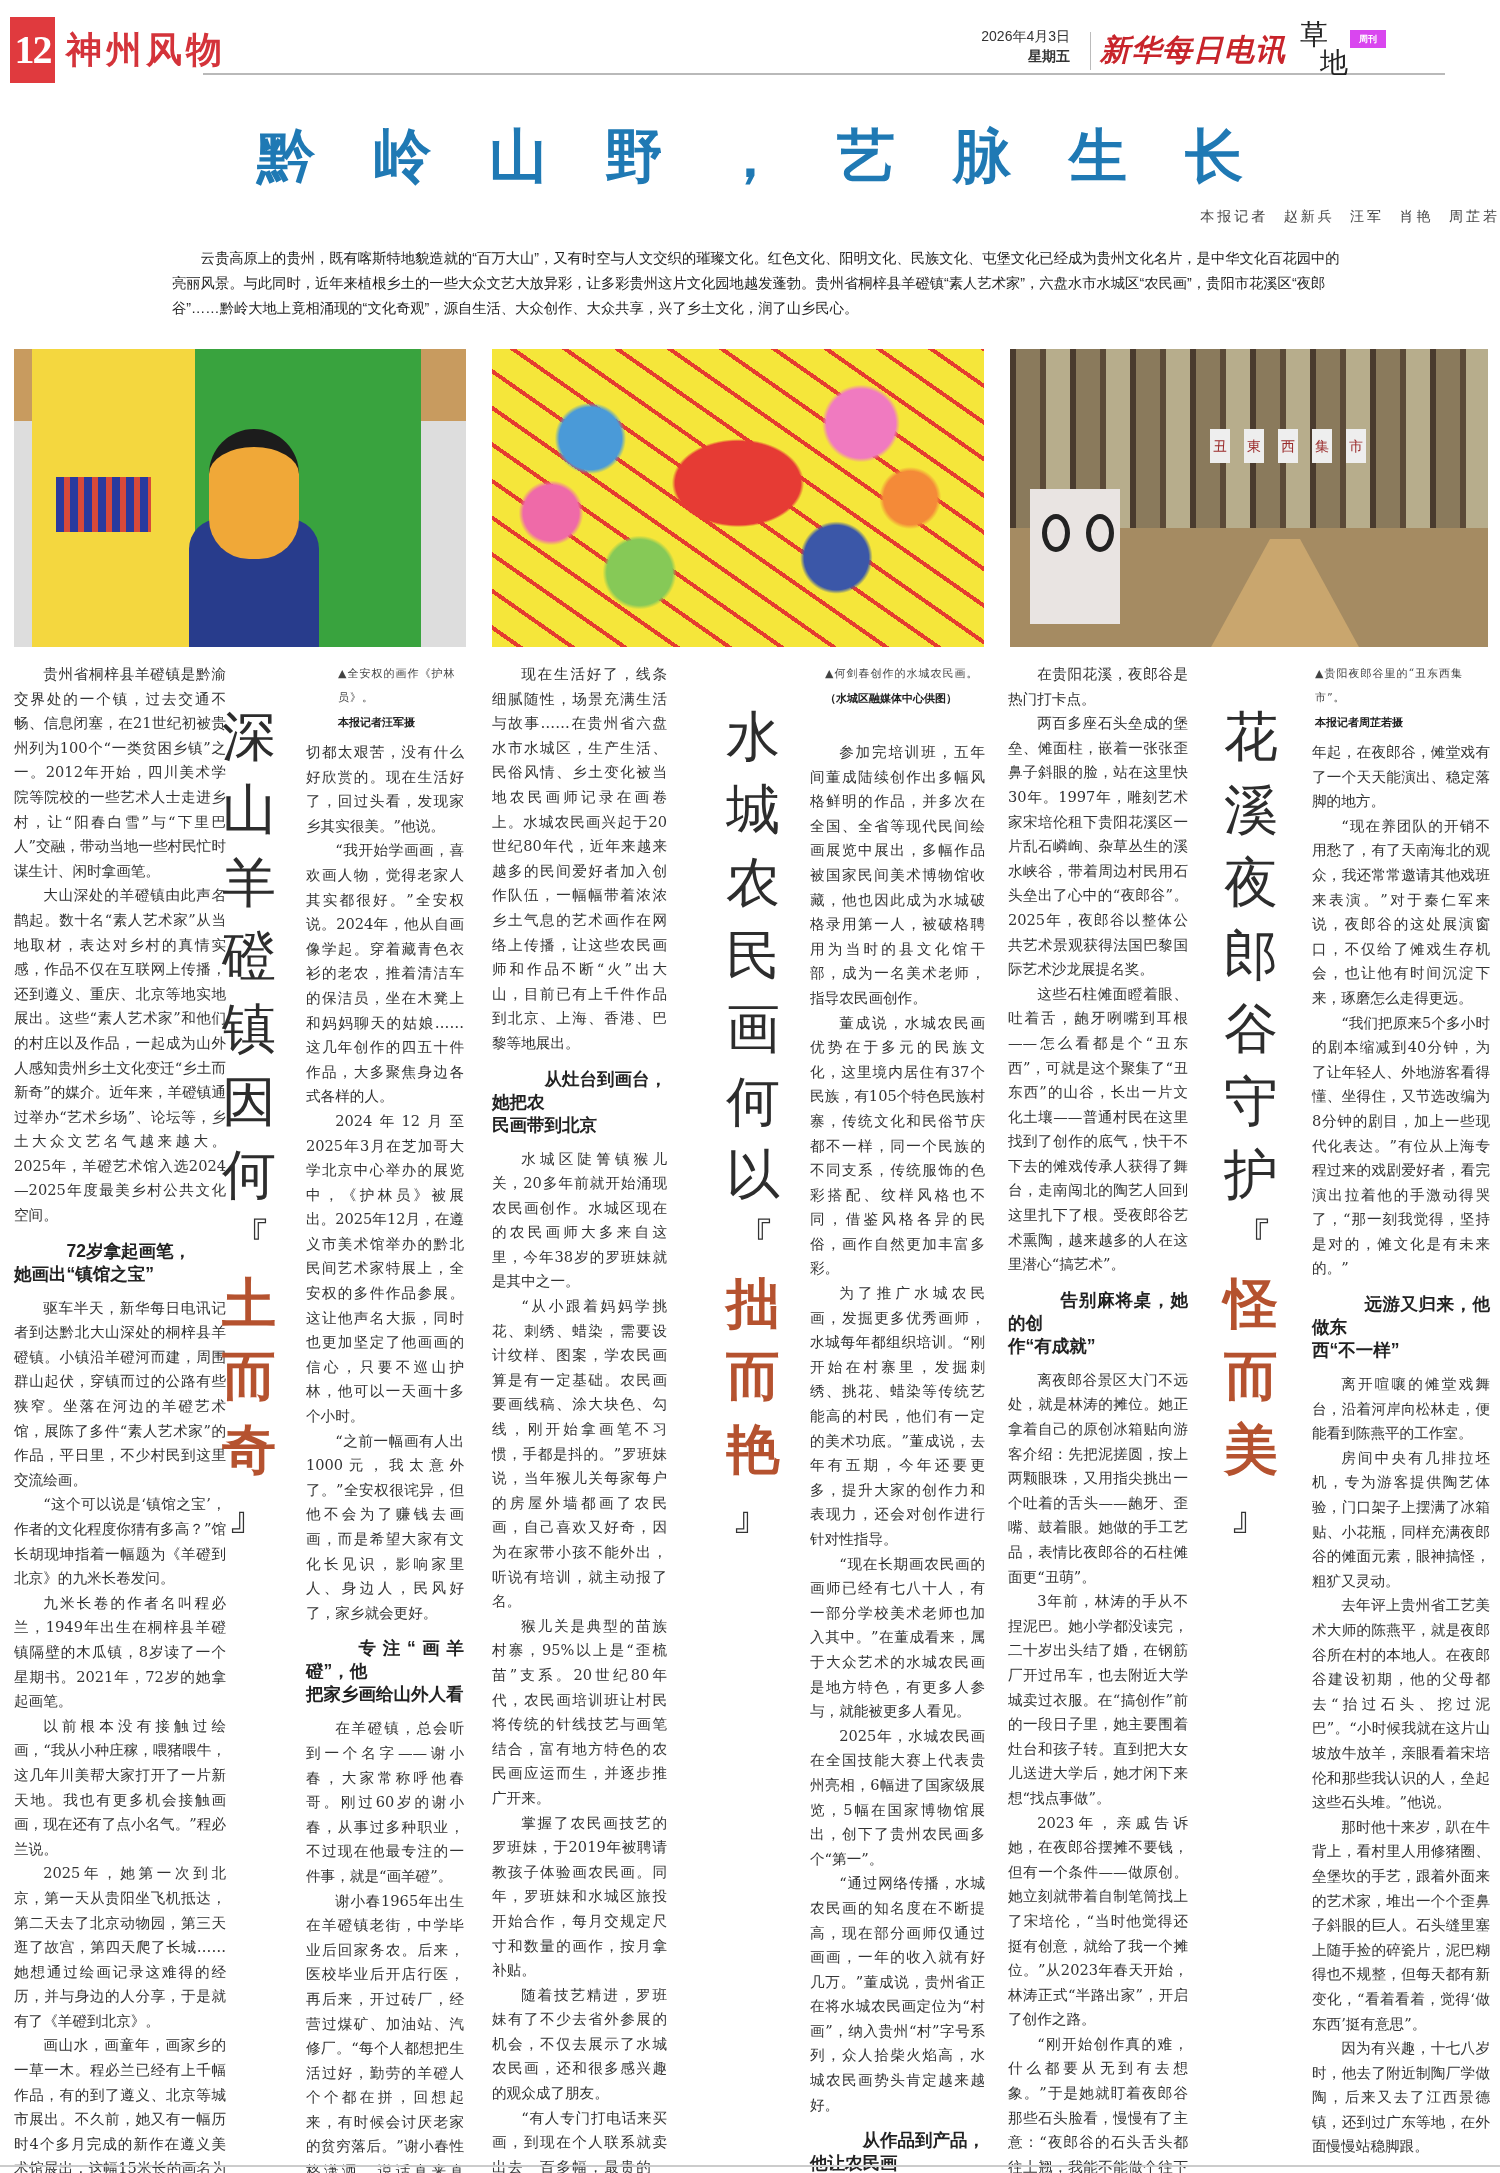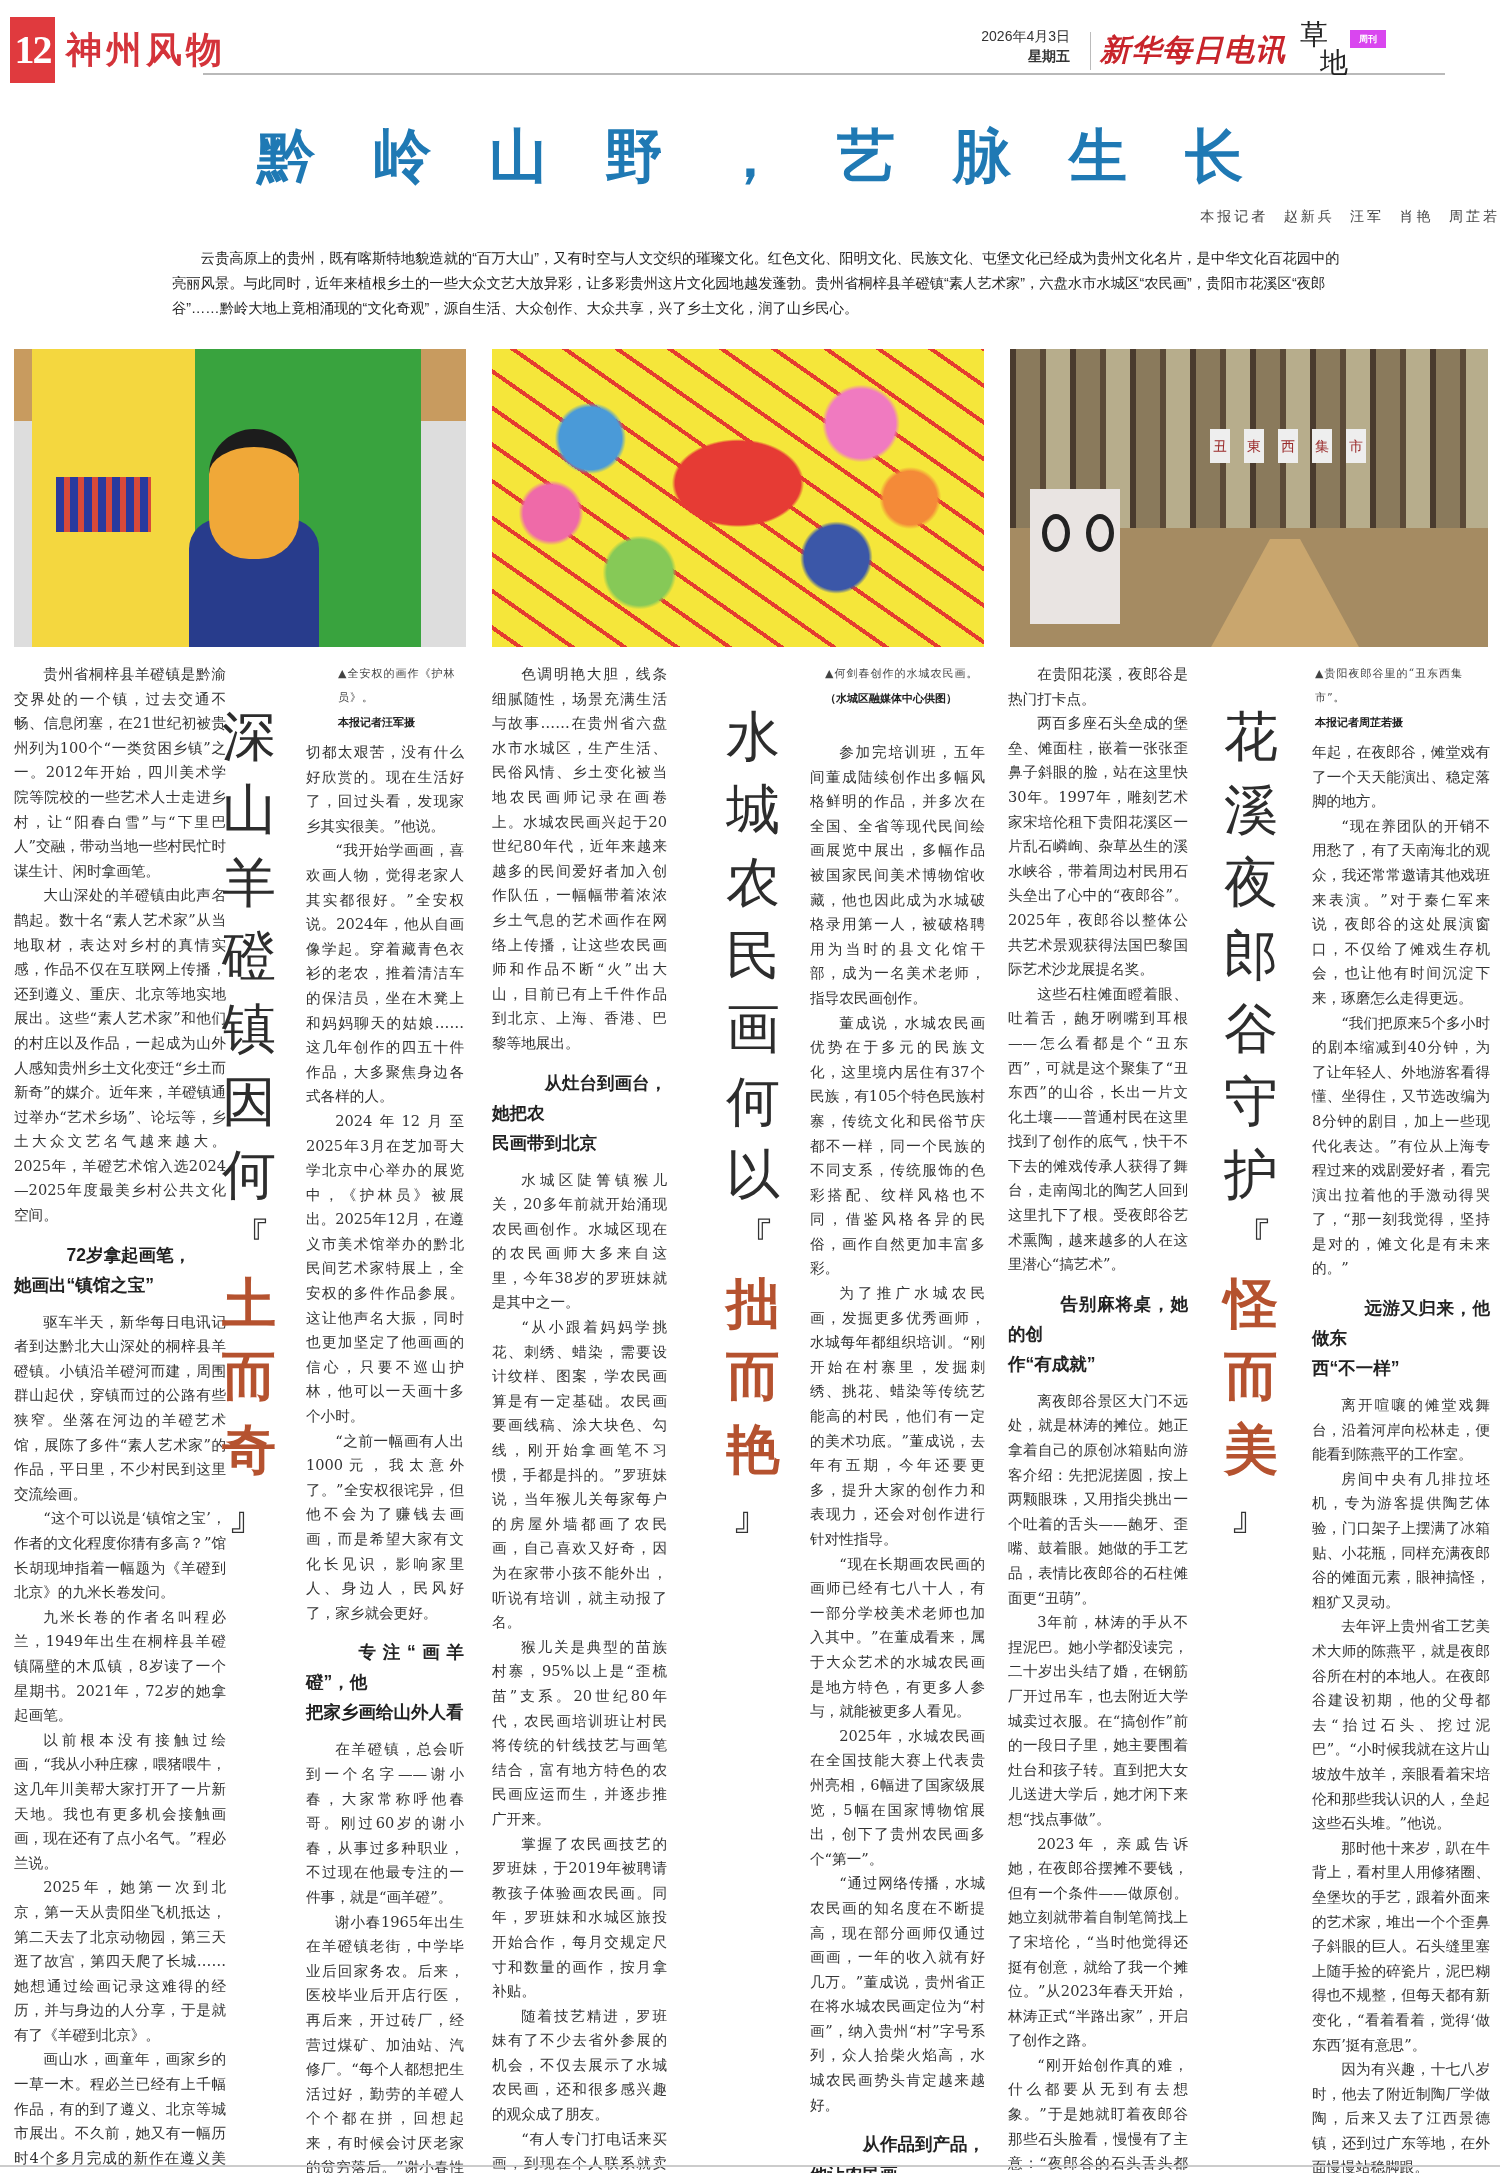--- a/index.html
+++ b/index.html
@@ -52,21 +52,21 @@
   }
   .ph3 .banner { position: absolute; left: 20px; top: 140px; width: 90px; height: 135px; background: #e9e4e2; }
   .ph3 .banner::before { content: ""; position: absolute; left: 12px; top: 25px; width: 18px; height: 28px; border: 5px solid #222; border-radius: 50%; }
   .ph3 .banner::after { content: ""; position: absolute; left: 56px; top: 25px; width: 18px; height: 28px; border: 5px solid #222; border-radius: 50%; }
   .ph3 .walk { position: absolute; left: 200px; top: 190px; width: 150px; height: 110px; background: #c9a66e; clip-path: polygon(40% 0, 60% 0, 100% 100%, 0 100%); }
   .ph3 .flags { position: absolute; left: 200px; top: 80px; display: flex; gap: 14px; }
   .ph3 .flags span { width: 20px; height: 34px; background: #eee; color: #9a2a2a; font-size: 14px; line-height: 34px; text-align: center; font-family: "DejaVu Sans", sans-serif; }
 
   .col { position: absolute; font-size: 14.6px; line-height: 24.6px; color: #333; text-align: justify; }
   .col p { text-indent: 2em; }
-  .col h3 { font-family: "Liberation Sans", sans-serif; font-weight: bold; font-size: 17.5px; line-height: 30px; color: #222; margin: 12px 0 10px; }
+  .col h3 { font-family: "Liberation Sans", sans-serif; font-weight: bold; font-size: 17.5px; line-height: 23px; color: #222; margin: 12px 0 10px; }
   .col h3 .l1 { display: block; text-indent: 3em; }
   .caption { position: absolute; font-size: 11px; line-height: 24px; color: #444; letter-spacing: 1px; }
   .caption b { font-family: "Liberation Sans", sans-serif; font-weight: bold; color: #222; letter-spacing: 0; }
 
   .vtitle { position: absolute; width: 66px; font-family: "Liberation Sans", sans-serif; font-size: 54px; line-height: 73px; text-align: center; color: #2d2d2d; }
   .vtitle .ch { display: block; }
   .vtitle .hl { color: #b5522f; font-weight: bold; }
   .vtitle .br { display: block; font-size: 44px; line-height: 56px; color: #333; }
 
   .bottom-rule { position: absolute; left: 0; top: 2165px; width: 1500px; height: 2px; background: #ccc; }
@@ -158,21 +158,21 @@
       <p>2024年12月至2025年3月在芝加哥大学北京中心举办的展览中，《护林员》被展出。2025年12月，在遵义市美术馆举办的黔北民间艺术家特展上，全安权的多件作品参展。这让他声名大振，同时也更加坚定了他画画的信心，只要不巡山护林，他可以一天画十多个小时。</p>
       <p>“之前一幅画有人出1000元，我太意外了。”全安权很诧异，但他不会为了赚钱去画画，而是希望大家有文化长见识，影响家里人、身边人，民风好了，家乡就会更好。</p>
       <h3><span class="l1">专注“画羊磴”，他</span><span>把家乡画给山外人看</span></h3>
       <p>在羊磴镇，总会听到一个名字——谢小春，大家常称呼他春哥。刚过60岁的谢小春，从事过多种职业，不过现在他最专注的一件事，就是“画羊磴”。</p>
       <p>谢小春1965年出生在羊磴镇老街，中学毕业后回家务农。后来，医校毕业后开店行医，再后来，开过砖厂，经营过煤矿、加油站、汽修厂。“每个人都想把生活过好，勤劳的羊磴人个个都在拼，回想起来，有时候会讨厌老家的贫穷落后。”谢小春性格潇洒，说话直来直去。</p>
     </div>
 </article>
 
 <article>
   <div class="col" id="s1c1" style="left:492px; top:662px; width:175px;">
-      <p>色调明艳大胆，线条细腻随性，场景充满生活与故事……在贵州省六盘水市水城区，生产生活、民俗风情、乡土变化被当地农民画师记录在画卷上。水城农民画兴起于20世纪80年代，近年来越来越多的民间爱好者加入创作队伍，一幅幅带着浓浓乡土气息的艺术画作在网络上传播，让这些农民画师和作品不断“火”出大山，目前已有上千件作品到北京、上海、香港、巴黎等地展出。</p>
+      <p>现在生活好了，线条细腻随性，场景充满生活与故事……在贵州省六盘水市水城区，生产生活、民俗风情、乡土变化被当地农民画师记录在画卷上。水城农民画兴起于20世纪80年代，近年来越来越多的民间爱好者加入创作队伍，一幅幅带着浓浓乡土气息的艺术画作在网络上传播，让这些农民画师和作品不断“火”出大山，目前已有上千件作品到北京、上海、香港、巴黎等地展出。</p>
       <h3><span class="l1">从灶台到画台，她把农</span><span>民画带到北京</span></h3>
       <p>水城区陡箐镇猴儿关，20多年前就开始涌现农民画创作。水城区现在的农民画师大多来自这里，今年38岁的罗班妹就是其中之一。</p>
       <p>“从小跟着妈妈学挑花、刺绣、蜡染，需要设计纹样、图案，学农民画算是有一定基础。农民画要画线稿、涂大块色、勾线，刚开始拿画笔不习惯，手都是抖的。”罗班妹说，当年猴儿关每家每户的房屋外墙都画了农民画，自己喜欢又好奇，因为在家带小孩不能外出，听说有培训，就主动报了名。</p>
       <p>猴儿关是典型的苗族村寨，95%以上是“歪梳苗”支系。20世纪80年代，农民画培训班让村民将传统的针线技艺与画笔结合，富有地方特色的农民画应运而生，并逐步推广开来。</p>
       <p>掌握了农民画技艺的罗班妹，于2019年被聘请教孩子体验画农民画。同年，罗班妹和水城区旅投开始合作，每月交规定尺寸和数量的画作，按月拿补贴。</p>
       <p>随着技艺精进，罗班妹有了不少去省外参展的机会，不仅去展示了水城农民画，还和很多感兴趣的观众成了朋友。</p>
       <p>“有人专门打电话来买画，到现在个人联系就卖出去一百多幅，最贵的一幅画吹芦笙，卖了三千多元。”当初的好奇与尝试，开始成为罗班妹的收入来源。</p>
     </div>
   <div class="vtitle" style="left:720px; top:700px;" id="s1t">
       <span class="ch">水</span>

